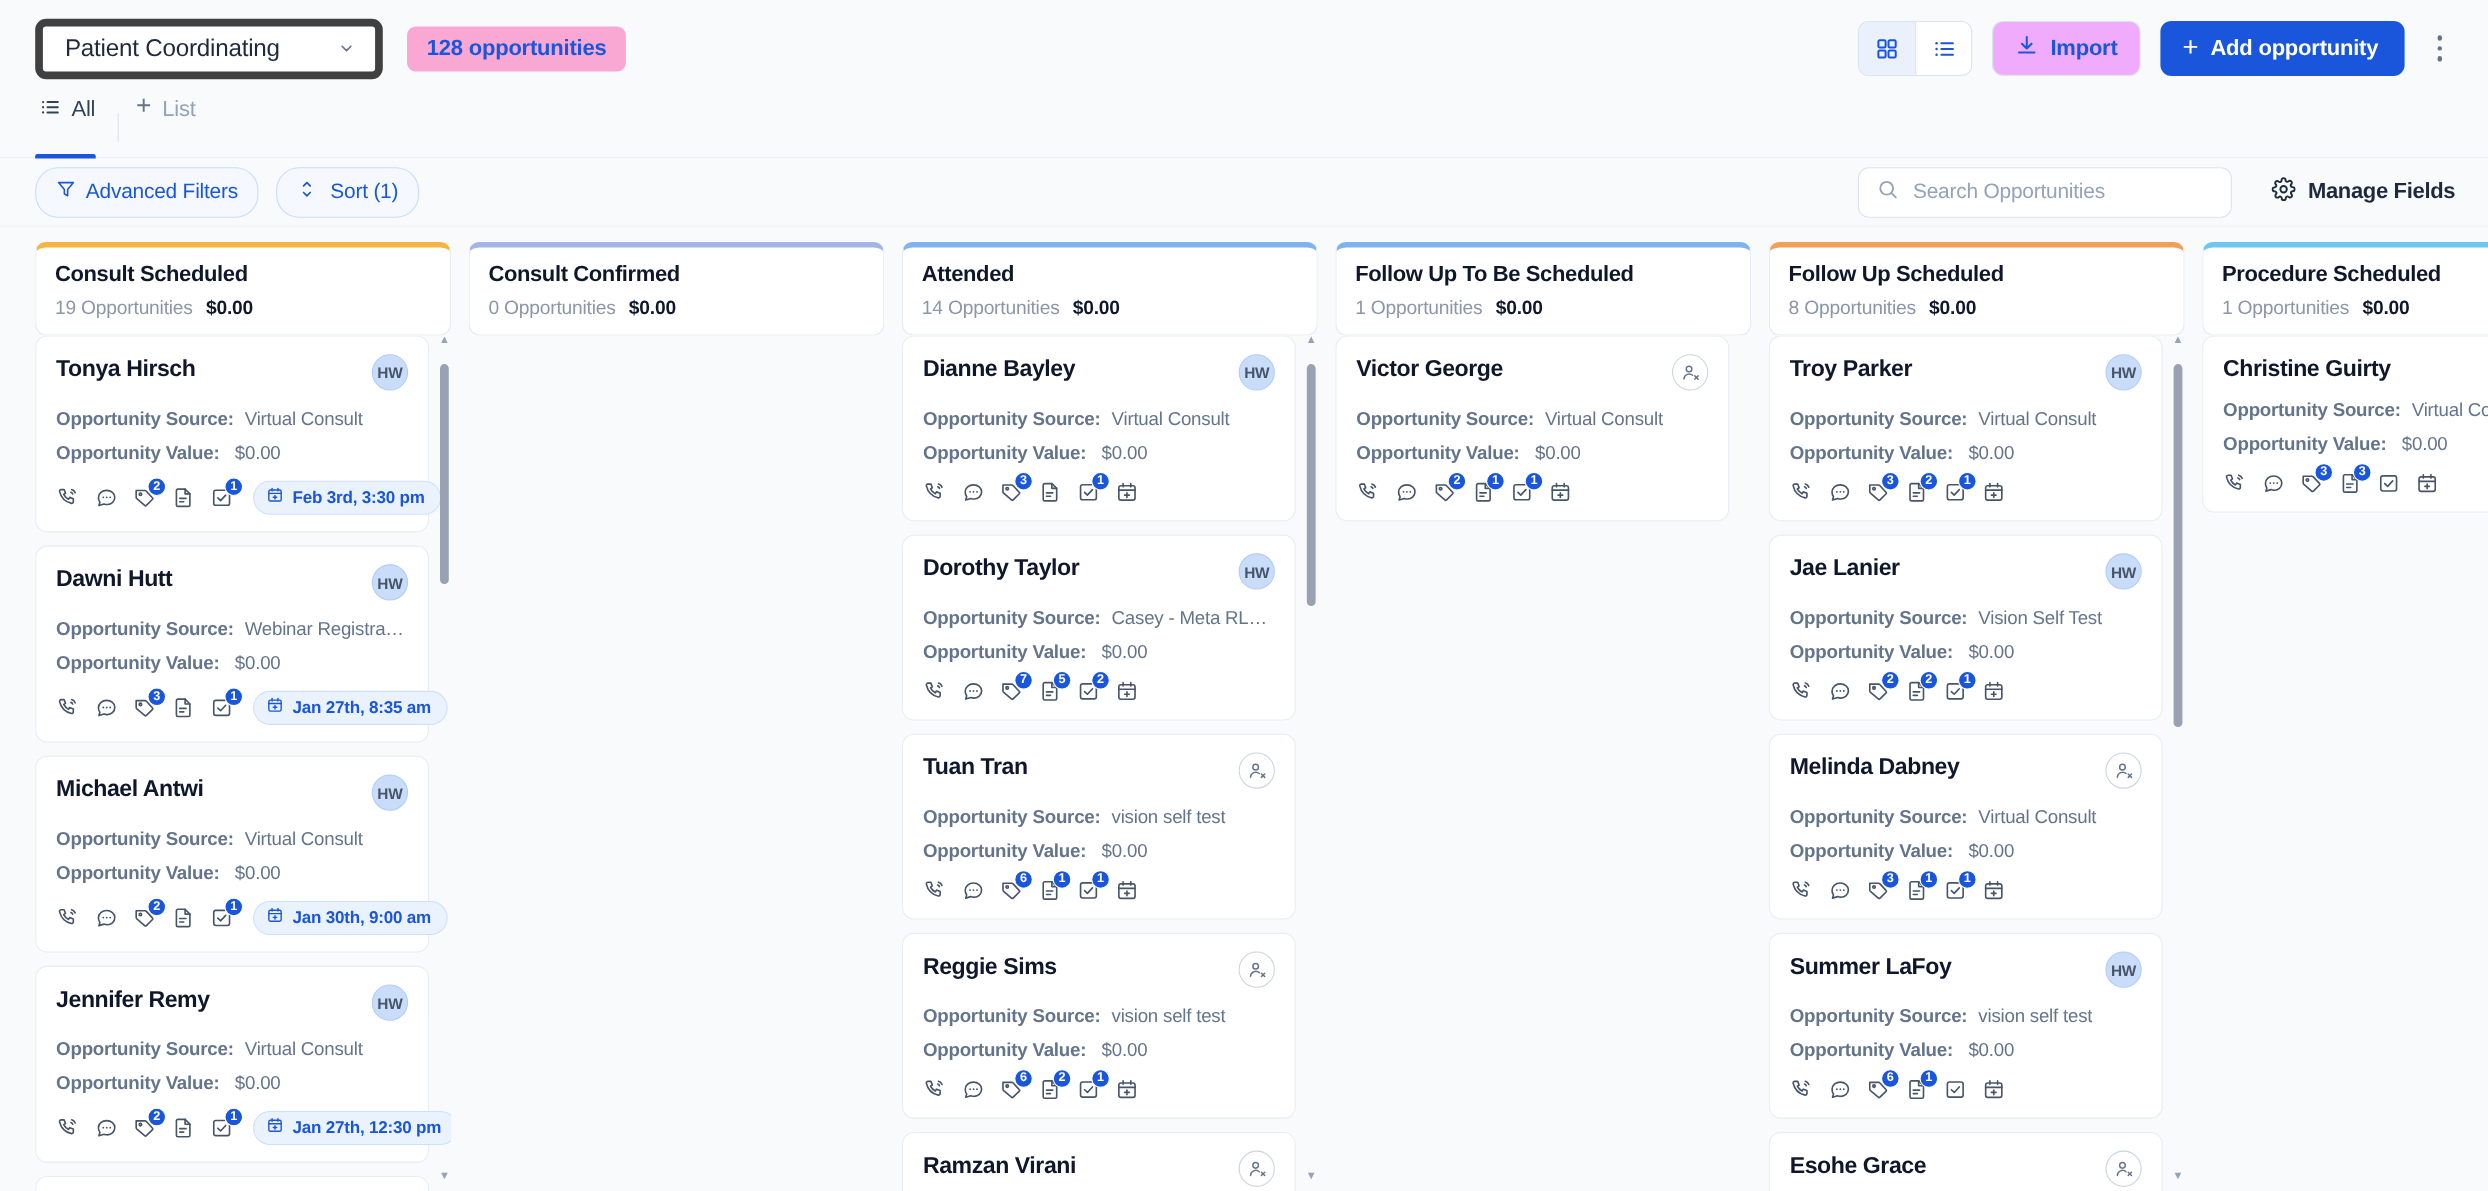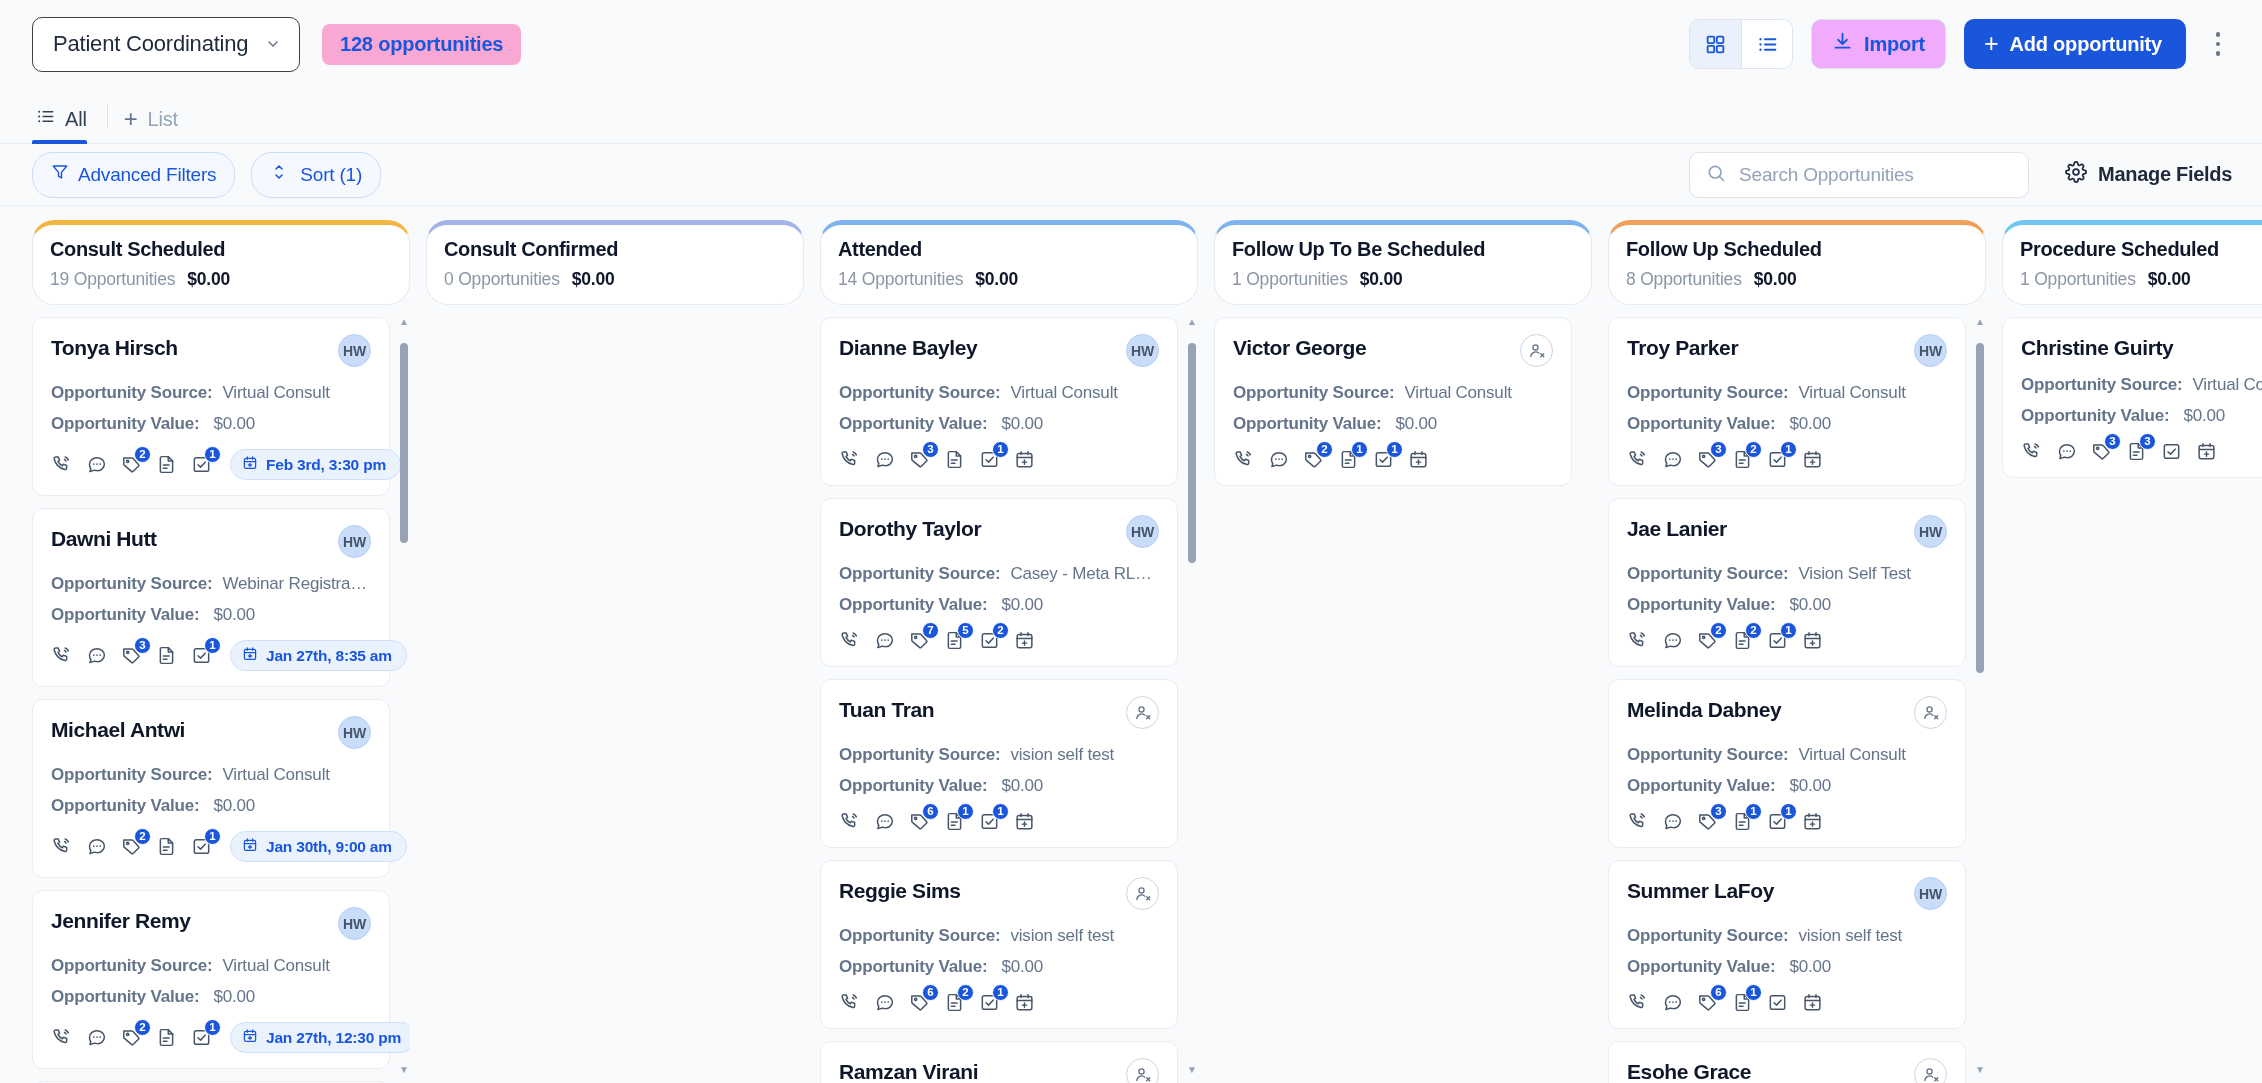--- a/index.html
+++ b/index.html
@@ -14,23 +14,23 @@
 
   
   .topbar {
     height: 88px; flex: 0 0 88px;
     display: flex; align-items: center;
     padding: 0 30px 0 32px;
     background: #f8fafc;
   }
   .pipeline-select {
     display: flex; align-items: center; justify-content: space-between;
-    width: 268px; height: 55px;
+    width: 316px; height: 55px;
     background: #ffffff;
-    border: 1px solid #404040;
+    border: 7px solid #404040;
     border-radius: 10px;
     padding: 0 18px 0 20px;
     cursor: pointer;
   }
   .pipeline-select .label { font-size: 22px; color: #1e293b; font-weight: 400; letter-spacing: -0.2px; }
   .chev { width: 16px; height: 16px; color: #64748b; flex: 0 0 16px; }
   .chev svg { display: block; width: 100%; height: 100%; }
 
   .opp-count {
     margin-left: 22px;
@@ -94,21 +94,21 @@
 
   
   .tabbar {
     height: 56px; flex: 0 0 56px;
     display: flex; align-items: flex-end;
     padding: 0 32px;
     border-bottom: 1px solid #e8edf3;
     background: #f8fafc;
   }
   .tab {
-    display: flex; align-items: flex-end; gap: 10px;
+    display: flex; align-items: flex-start; gap: 10px;
     height: 100%;
     padding: 0 16px 12px 4px;
     cursor: pointer;
     position: relative;
     font-size: 20px;
     color: #334155;
     letter-spacing: -0.2px;
   }
   .tab.active::after {
     content: ''; position: absolute; left: 0; right: 16px; bottom: -1px;
@@ -171,25 +171,25 @@
     gap: 16px;
     padding: 14px 0 0 32px;
     overflow: hidden;
     position: relative;
   }
   .column { width: 378px; flex: 0 0 378px; display: flex; flex-direction: column; height: 100%; }
 
   .col-header {
     background: #fff;
     border: 1px solid #e6ebf2;
-    border-radius: 22px;
+    border-radius: 10px;
     border-top-width: 5px;
     border-top-style: solid;
     padding: 13px 17px 14px;
-    margin-bottom: 12px;
+    margin-bottom: 0;
     flex: 0 0 auto;
   }
   .col-title { font-size: 20px; font-weight: 700; color: #0f172a; letter-spacing: -0.35px; margin-bottom: 8px; }
   .col-sub { display: flex; align-items: baseline; gap: 12px; }
   .col-sub .cnt { font-size: 17.5px; color: #8b97a8; letter-spacing: -0.2px; }
   .col-sub .amt { font-size: 17.5px; color: #0f172a; font-weight: 700; letter-spacing: -0.2px; }
 
   .col-body {
     position: relative;
     flex: 1 1 auto;

